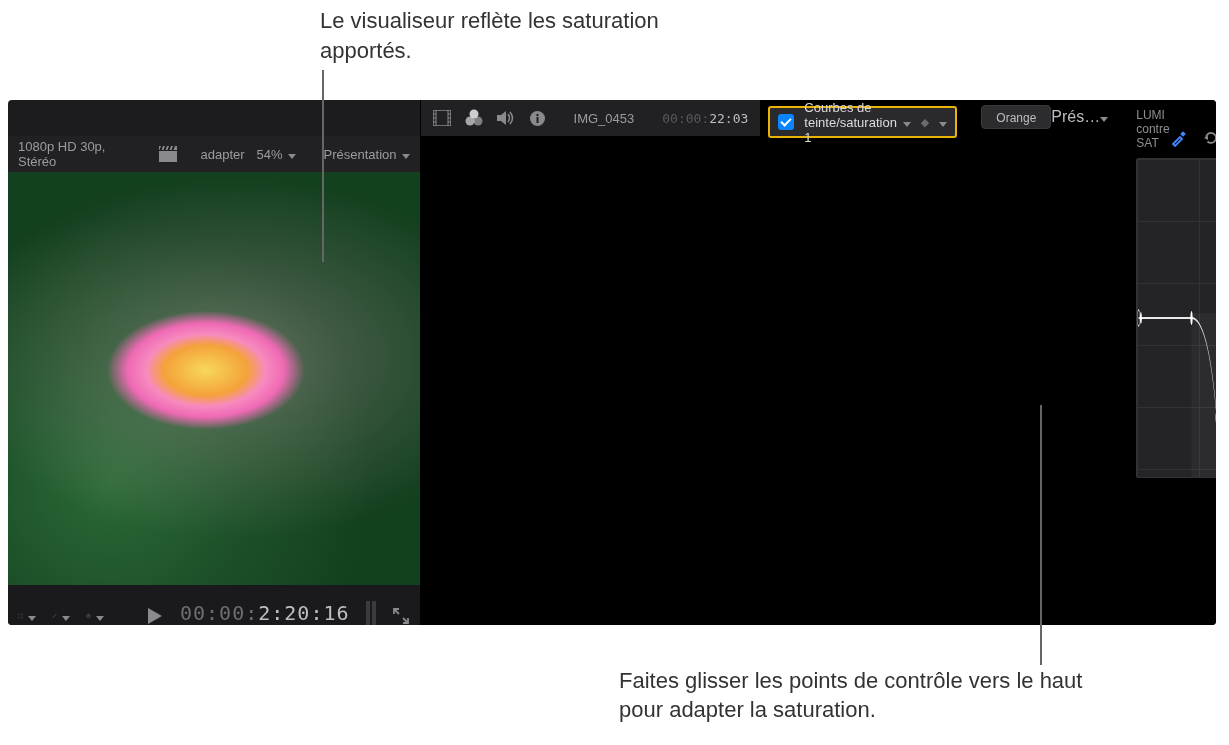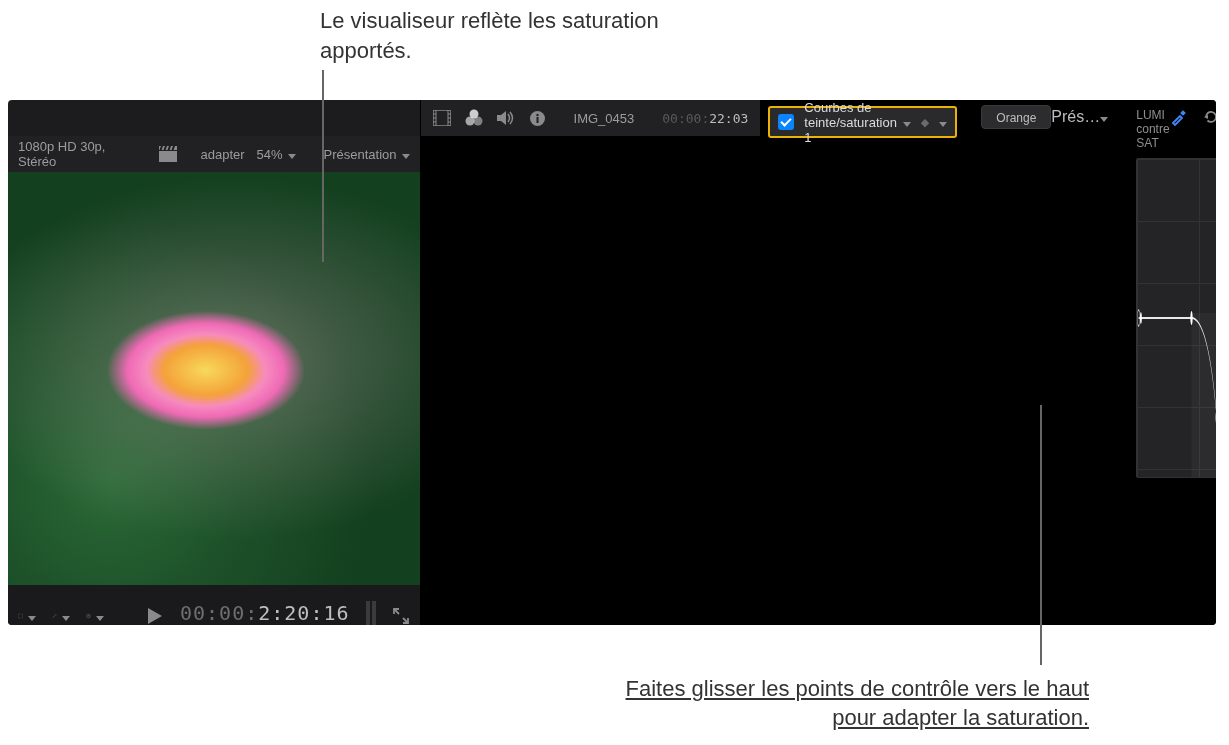--- a/index.html
+++ b/index.html
@@ -11,21 +11,21 @@
     position: relative;
     overflow: hidden;
   }
   .annotation {
     position: absolute;
     color: #333;
     font-size: 22px;
     line-height: 1.35;
   }
   .annotation.top { top: 6px; left: 320px; width: 380px; }
-  .annotation.bottom { bottom: 12px; right: 140px; width: 470px; text-align: right; text-decoration: underline; }
+  .annotation.bottom { bottom: 20px; right: 140px; width: 470px; text-align: left; }
   .callout-line-top {
     position: absolute;
     left: 322px; top: 70px; width: 2px; height: 192px; background: #666; z-index: 50;
   }
   .callout-line-bottom {
     position: absolute;
     left: 1040px; top: 405px; width: 2px; height: 260px; background: #666; z-index: 50;
   }
 
   .app {
@@ -140,21 +140,21 @@
   }
   .ctab:first-child { border-radius: 4px 0 0 4px; }
   .ctab.last { border-radius: 0 4px 4px 0; }
   .ctab.active { background:#4b4b4d; color:#fff; }
   .ctab-group { display:flex; }
   .ctab.orange { margin-left:8px; border-radius:4px; }
   .preset { margin-left:auto; color:#bdbdbd; font-size:16px; display:flex; align-items:center; padding-right:10px; }
 
   
   .curve-panel { margin: 8px 10px 0 10px; }
-  .curve-title-row { display:flex; align-items:flex-start; }
+  .curve-title-row { display:flex; align-items:flex-end; }
   .curve-title { font-size:12px; color:#8f8f91; }
   .curve-tools { margin-left:auto; display:flex; gap:14px; align-items:center; color:#6ba7ff; }
   .eyedrop { color:#3f87ff; }
   .reset-ic { color:#8a8a8c; }
   .curve-box {
     margin-top:8px; height: 320px;
     position:relative; background:#242426;
     background-image:
       linear-gradient(#323234 1px, transparent 1px),
       linear-gradient(90deg, #323234 1px, transparent 1px);

